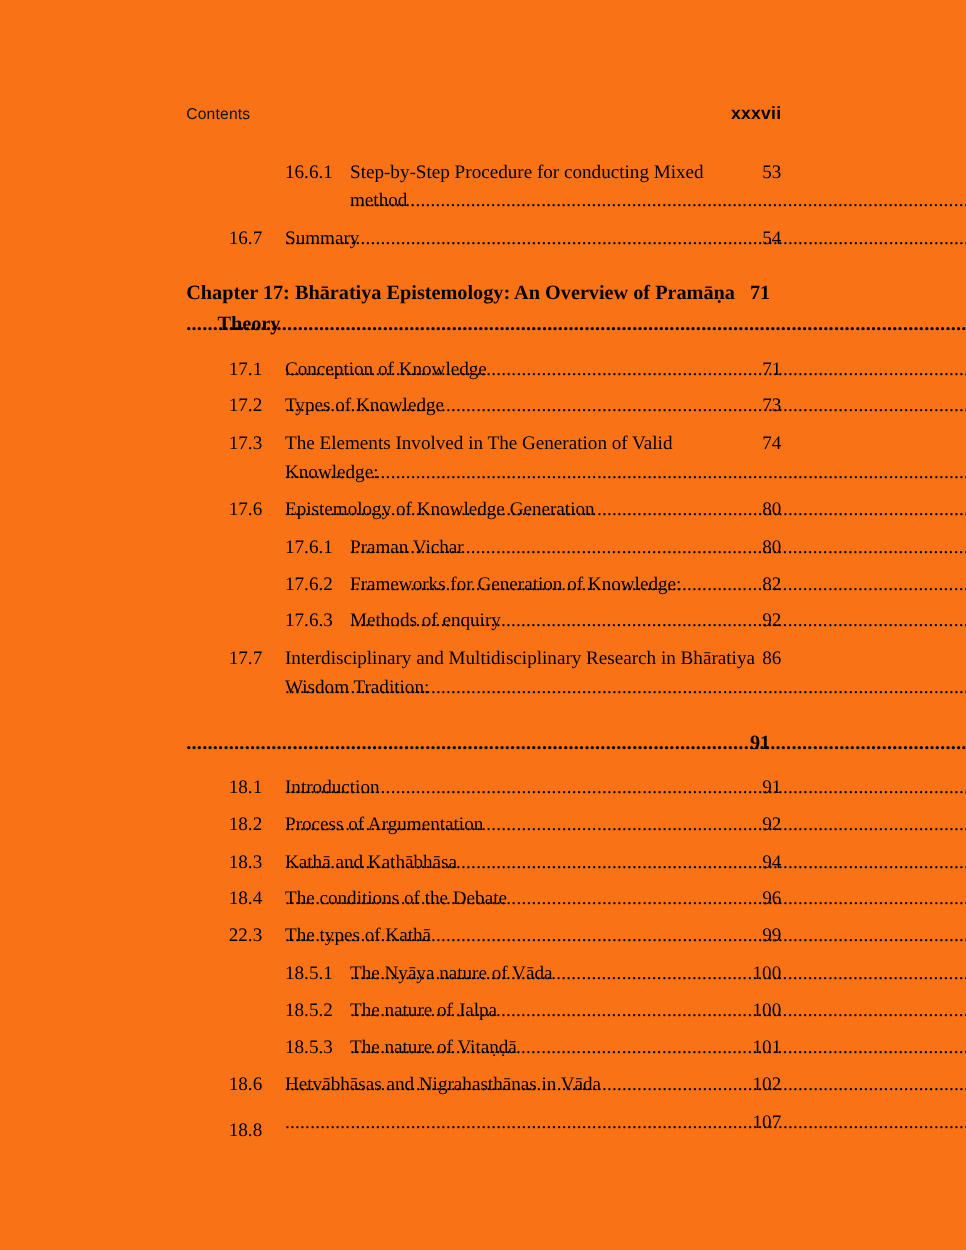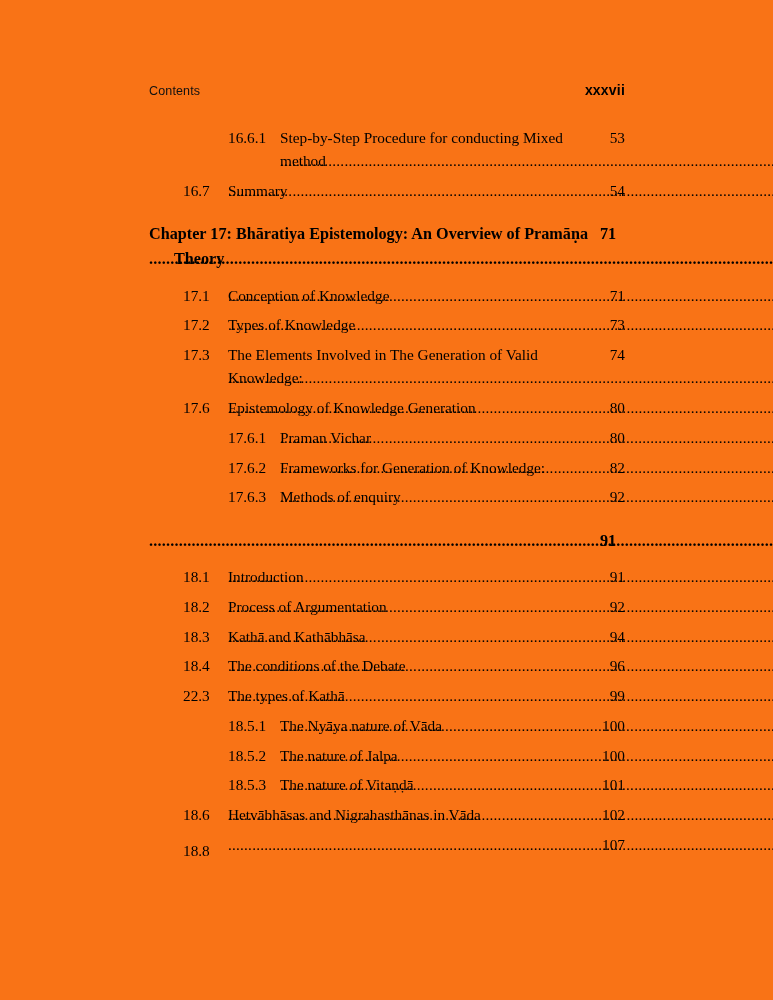--- a/index.html
+++ b/index.html
@@ -177,20 +177,24 @@
         <span class="title-wrap"><span class="pg">80</span><span class="title">Praman Vichar </span><span class="leader"></span></span>
       </div>
       <div class="entry lvl-sub">
         <span class="num">17.6.2</span>
         <span class="title-wrap"><span class="pg">82</span><span class="title">Frameworks for Generation of Knowledge:</span><span class="leader"></span></span>
       </div>
       <div class="entry lvl-sub">
         <span class="num">17.6.3 </span>
         <span class="title-wrap"><span class="pg">92</span><span class="title">Methods of enquiry</span><span class="leader"></span></span>
       </div>
+      <div class="entry lvl-section">
+        <span class="num">17.7</span>
+        <span class="title-wrap"><span class="pg">86</span><span class="title">Interdisciplinary and Multidisciplinary Research in Bhāratiya Wisdom Tradition:</span><span class="leader"></span></span>
+      </div>
       <div class="entry lvl-chapter">
         <span class="title-wrap">
           <span class="chap-body"><span class="pg">91</span><span class="leader"></span></span>
         </span>
       </div>
       <div class="entry lvl-section">
         <span class="num">18.1</span>
         <span class="title-wrap"><span class="pg">91</span><span class="title">Introduction</span><span class="leader"></span></span>
       </div>
       <div class="entry lvl-section">

